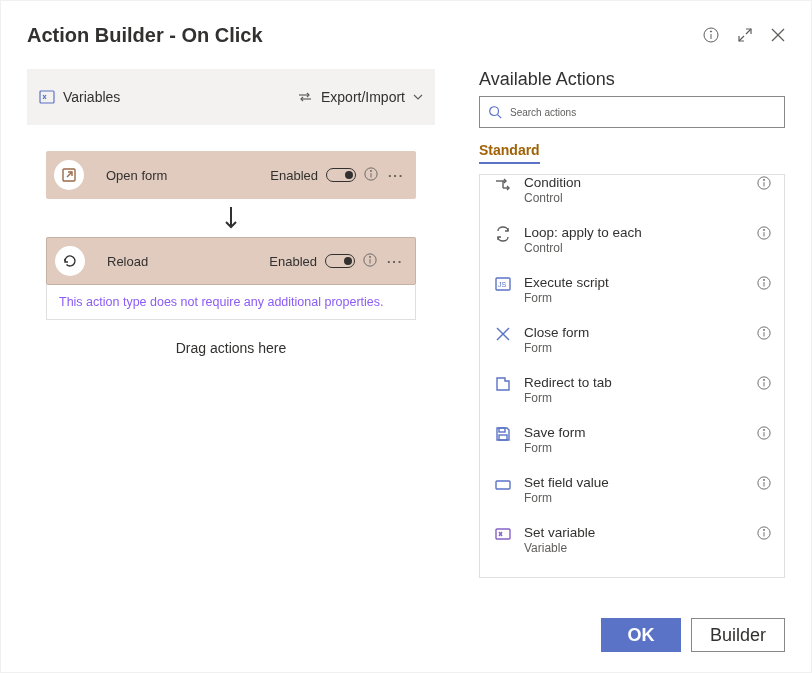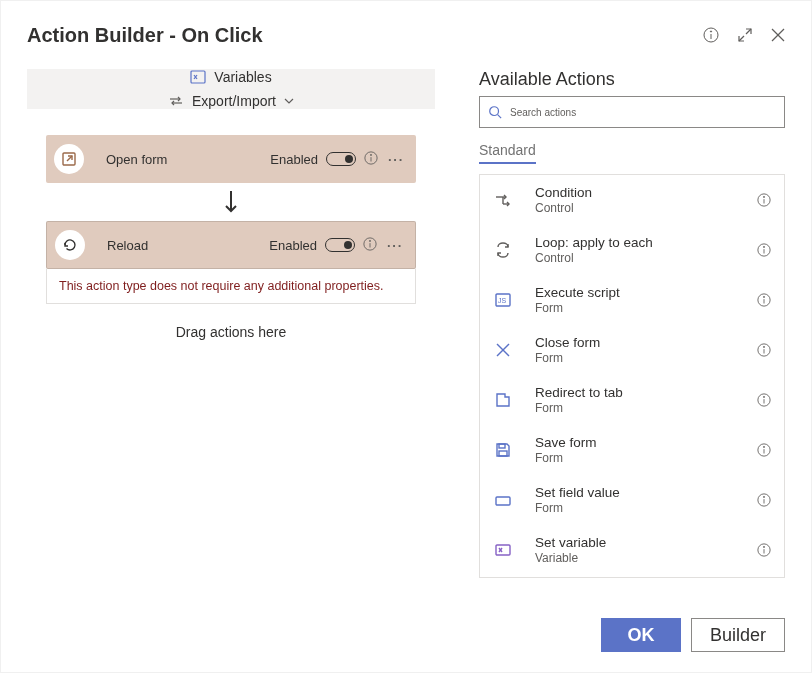--- a/index.html
+++ b/index.html
@@ -47,27 +47,26 @@
     gap: 44px;
     flex: 1;
     min-height: 0;
   }
   .left-pane {
     flex: 0 0 408px;
     display: flex;
     flex-direction: column;
   }
   .toolbar {
-    height: 40px;
+    height: 56px;
     background: #f3f2f1;
     display: flex;
     align-items: center;
     padding: 0 12px;
     justify-content: space-between;
-    flex-direction: column;
   }
   .toolbar-left, .toolbar-right {
     display:flex; align-items:center; gap:8px;
     color:#323130;
   }
   .toolbar-left .label, .toolbar-right .label { font-size:14px; }
   .flow-area {
     padding-top: 26px;
     display:flex;
     flex-direction:column;
@@ -130,21 +129,21 @@
   .arrow-down {
     margin: 6px 0;
     display:flex; align-items:center; justify-content:center;
   }
   .detail-panel {
     width: 370px;
     border: 1px solid #e1dfdd;
     border-top: none;
     padding: 10px 12px;
     font-size: 12.5px;
-    color: #7f1d1d;
+    color: #8b5cf6;
     background:#fff;
   }
   .drop-hint {
     margin-top: 20px;
     font-size:14px;
     color:#323130;
   }
   .right-pane {
     flex: 1;
     display:flex;
@@ -169,45 +168,45 @@
     flex:1;
     font-size:10px;
     color:#323130;
   }
   .search-box input::placeholder { color: #605e5c; }
   .tab-row { margin-top: 14px; }
   .tab {
     display:inline-block;
     font-size:14px;
     padding-bottom: 4px;
-    color:#737373;
-    font-weight: 400;
+    color:#a16207;
+    font-weight: 700;
     border-bottom: 2px solid #5b73c7;
   }
   .actions-container {
     margin-top: 10px;
     border: 1px solid #e1dfdd;
     flex:1;
     position:relative;
     overflow:hidden;
   }
   .actions-scroll {
     position:absolute;
     inset:0;
     overflow-y: scroll;
   }
   .actions-scroll::-webkit-scrollbar { width: 15px; }
   .actions-scroll::-webkit-scrollbar-track { background: #f3f2f1; }
   .actions-scroll::-webkit-scrollbar-thumb { background: #c8c6c4; }
   .action-row {
     display:flex;
-    align-items:center;
+    align-items:flex-start;
     height: 50px;
     padding: 0 12px 0 14px;
-    gap: 23px;
+    gap: 12px;
     cursor:grab;
   }
   .action-icon {
     width: 18px; height: 18px;
     display:flex; align-items:center; justify-content:center;
     flex-shrink:0;
     color:#323130;
   }
   .action-text { flex:1; line-height:1.2; }
   .action-name { font-size:13.5px; color:#323130; }

